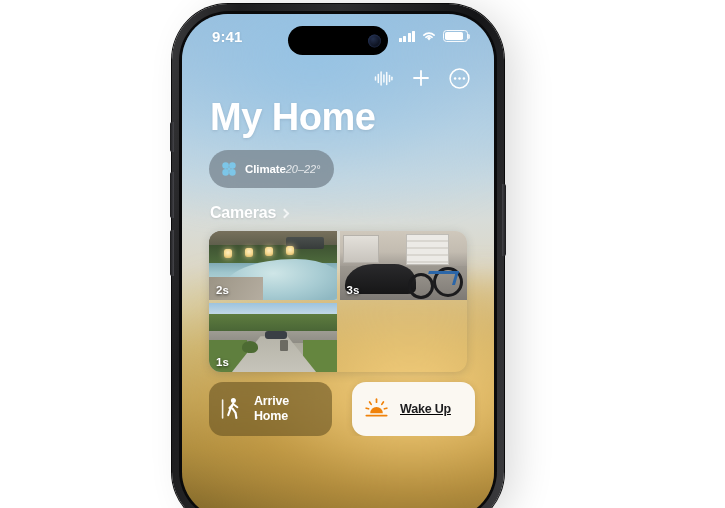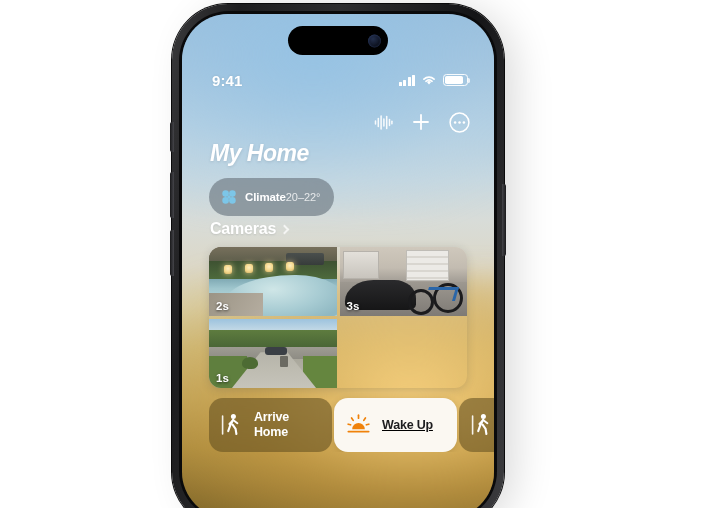--- a/index.html
+++ b/index.html
@@ -102,21 +102,20 @@
   }
 
   
   #status-bar {
     position: relative;
     height: 44px;
     display: flex; align-items: center;
     padding: 0 26px 0 30px;
     color: #fff;
     z-index: 6;
-    margin-top: 44px;
   }
   #status-time {
     font-size: 15px; font-weight: bold; letter-spacing: 0.1px;
     text-shadow: 0 0 3px rgba(0,0,0,0.12);
   }
   #status-right {
     margin-left: auto;
     display: flex; align-items: center; gap: 6px;
   }
   #signal-icon { display: flex; align-items: flex-end; gap: 1.5px; height: 11px; }
@@ -165,26 +164,25 @@
     gap: 18px;
     padding: 6px 24px 0 0;
     height: 34px;
   }
   .nav-icon { cursor: pointer; display: flex; align-items: center; justify-content: center; }
 
   
   #page-title {
     position: relative; z-index: 5;
     color: #fff;
-    font-size: 23px;
+    font-size: 38px;
     font-weight: bold;
     letter-spacing: -0.5px;
     padding: 4px 0 0 28px;
     text-shadow: 0 1px 3px rgba(60,80,100,0.18);
-    font-style: italic;
   }
 
   
   #status-chips {
     position: relative; z-index: 5;
     display: flex; gap: 8px;
     padding: 11px 0 0 27px;
     overflow: hidden;
   }
   .status-chip {
@@ -192,35 +190,35 @@
     display: flex; align-items: center; gap: 7px;
     height: 38px;
     padding: 0 14px 0 11px;
     border-radius: 19px;
     background: rgba(104,114,124,0.62);
     backdrop-filter: blur(12px);
     cursor: pointer;
   }
   .chip-text { display: flex; flex-direction: row; justify-content: center; line-height: 1.12; }
   .chip-title { color: #fff; font-size: 11.5px; font-weight: bold; letter-spacing: -0.1px; }
-  .chip-sub   { color: rgba(255,255,255,0.78); font-size: 11px; letter-spacing: -0.1px; }
+  .chip-sub   { color: rgba(255,255,255,0.78); font-size: 11px; letter-spacing: -0.1px; font-style: italic; }
 
   
   .section-header {
     position: relative; z-index: 5;
     display: flex; align-items: center; gap: 5px;
     padding-left: 28px;
     color: #fff;
     font-size: 16px;
     font-weight: bold;
     letter-spacing: -0.2px;
     cursor: pointer;
     text-shadow: 0 1px 2px rgba(60,70,80,0.16);
   }
-  #cameras-header { margin-top: 4px; }
+  #cameras-header { margin-top: 16px; }
   #scenes-header  { margin-top: 20px; }
   .chevron-right {
     width: 7px; height: 7px;
     border-top: 2px solid rgba(255,255,255,0.72);
     border-right: 2px solid rgba(255,255,255,0.72);
     transform: rotate(45deg);
     margin-top: 0px;
   }
 
   
@@ -392,21 +390,21 @@
     border:2px solid #9b7f59;
   }
   #cam-living .lr-lamp {
     position:absolute; left:31%; top:22%; width:11px; height:10px;
     background: radial-gradient(circle,#f6e4b8,#d9bf86); border-radius:2px;
   }
 
   
   #scenes-row {
     position: relative; z-index: 5;
-    display: flex; gap: 2px;
+    display: flex; gap: 20px;
     padding: 10px 0 0 27px;
     overflow: hidden;
   }
   .scene-chip {
     flex: 0 0 auto;
     display: flex; align-items: center; gap: 11px;
     width: 123px; height: 54px;
     padding: 0 12px;
     border-radius: 14px;
     cursor: pointer;

